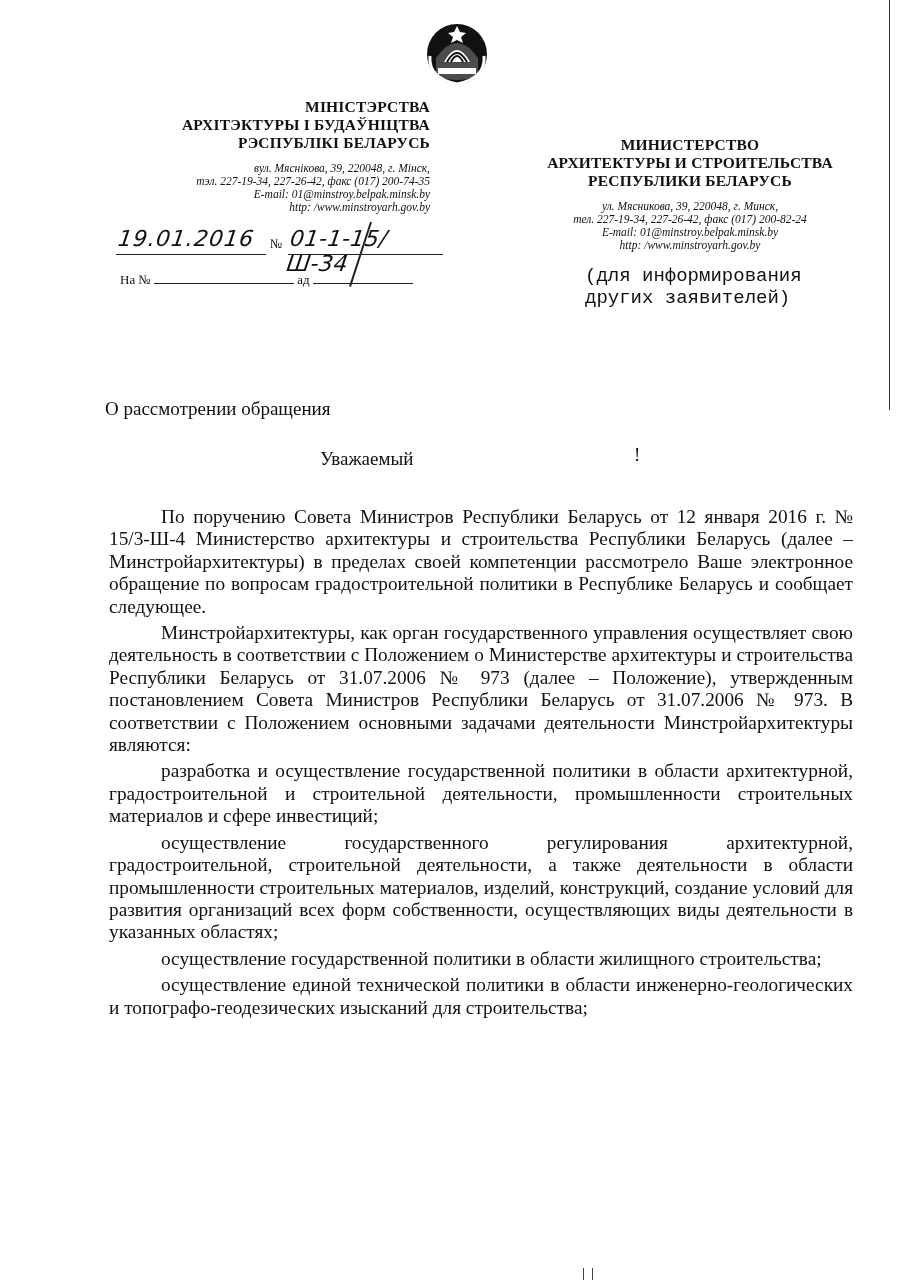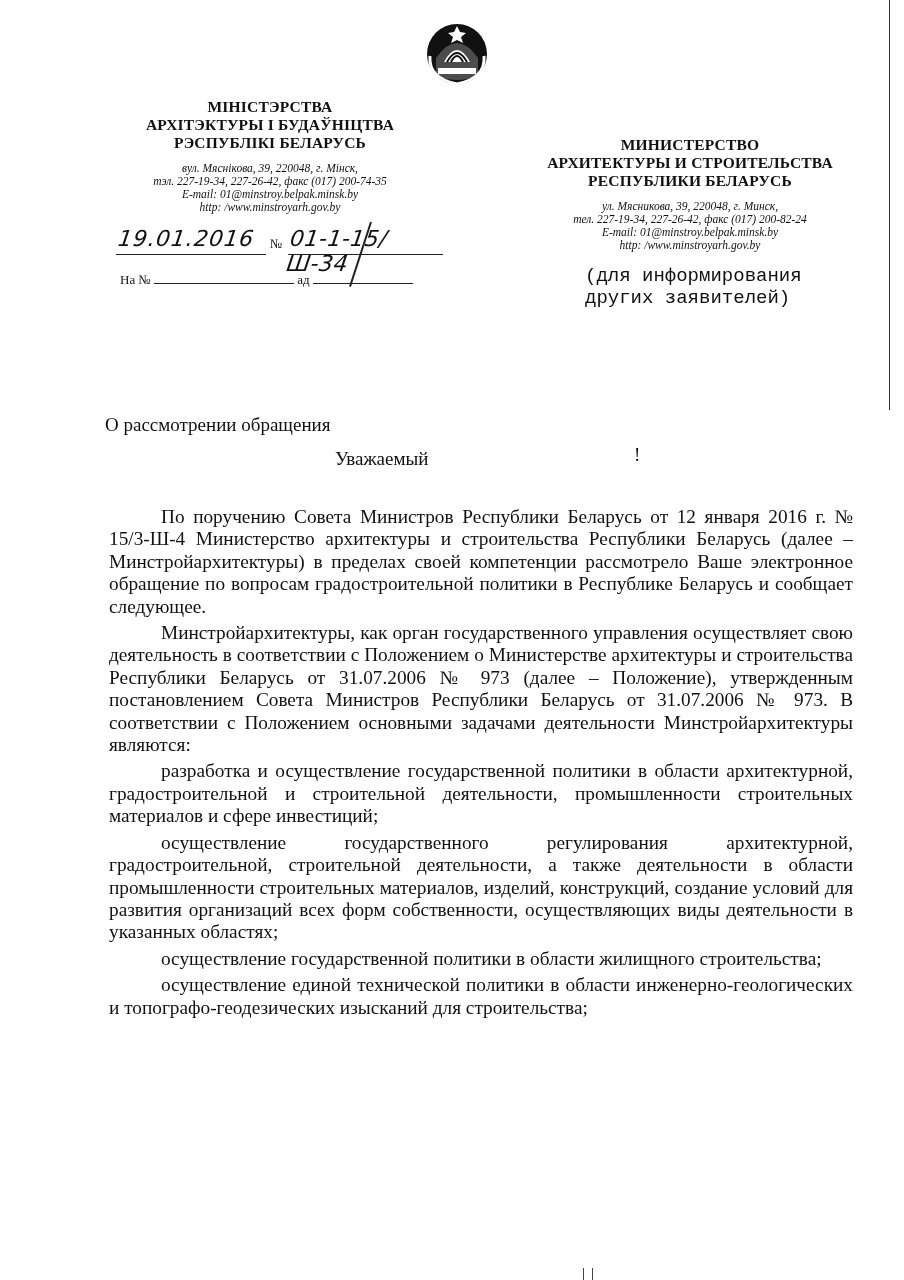--- a/index.html
+++ b/index.html
@@ -2,36 +2,36 @@
 <html><head>
   <meta charset="utf-8">
   <style>
     html, body { margin: 0; padding: 0; background: #ffffff; }
     body {
       width: 904px; height: 1280px; position: relative; overflow: hidden;
       font-family: "Liberation Serif", serif; color: #111;
     }
     .emblem { position: absolute; left: 422px; top: 18px; width: 70px; height: 72px; }
     .header-col { position: absolute; text-align: center; }
-    .header-left { left: 110px; top: 98px; width: 320px; }
+    .header-left { left: 110px; top: 98px; width: 320px; text-align: right; }
     .header-right { left: 515px; top: 88px; width: 350px; margin-top: 48px; }
     .org-title { font-weight: bold; font-size: 15.5px; line-height: 18px; letter-spacing: 0.2px; }
     .org-contacts { font-style: italic; font-size: 11.5px; line-height: 13px; margin-top: 10px; }
     .reg-line { position: absolute; left: 118px; top: 222px; width: 330px; height: 40px; }
     .reg-date { position: absolute; left: 0; top: 4px; width: 150px; border-bottom: 1px solid #222;
       font-family: "DejaVu Sans", sans-serif; font-style: italic; font-size: 22px; letter-spacing: 1px; transform: skewX(-8deg); height: 28px; }
     .reg-no-label { position: absolute; left: 152px; top: 14px; font-size: 13px; }
     .reg-number { position: absolute; left: 172px; top: 4px; width: 155px; border-bottom: 1px solid #222;
       font-family: "DejaVu Sans", sans-serif; font-style: italic; font-size: 22px; letter-spacing: 0.5px; transform: skewX(-8deg); height: 28px; }
     .ref-line { position: absolute; left: 120px; top: 272px; width: 320px; font-size: 13px; }
     .ref-line .blank { display: inline-block; border-bottom: 1px solid #222; height: 10px; vertical-align: baseline; }
     .slash-mark { position: absolute; left: 370px; top: 222px; width: 2px; height: 68px; background: #222; transform: rotate(18deg); transform-origin: top; }
     .recipient-note { position: absolute; left: 585px; top: 265px; font-size: 19px; line-height: 22px; font-family: Liberation Mono, monospace; }
-    .subject { position: absolute; left: 105px; top: 414px; font-size: 19px; }
-    .salutation { position: absolute; left: 335px; top: 448px; font-size: 19px; }
+    .subject { position: absolute; left: 105px; top: 398px; font-size: 19px; }
+    .salutation { position: absolute; left: 320px; top: 448px; font-size: 19px; }
     .salutation-excl { position: absolute; left: 634px; top: 444px; font-size: 19px; }
     .body-text { position: absolute; left: 105px; top: 502px; width: 752px; font-size: 19.3px; line-height: 22.4px; text-align: justify; }
     .body-text p { margin: 4px; text-indent: 52px; }
     .right-border { position: absolute; left: 889px; top: 0; width: 1px; height: 410px; background: #333; }
     .bottom-marks { position: absolute; left: 583px; top: 1268px; width: 10px; height: 12px; }
     .bottom-marks span { position: absolute; top: 0; width: 1px; height: 12px; background: #444; }
   </style>
 </head>
 <body>
 

